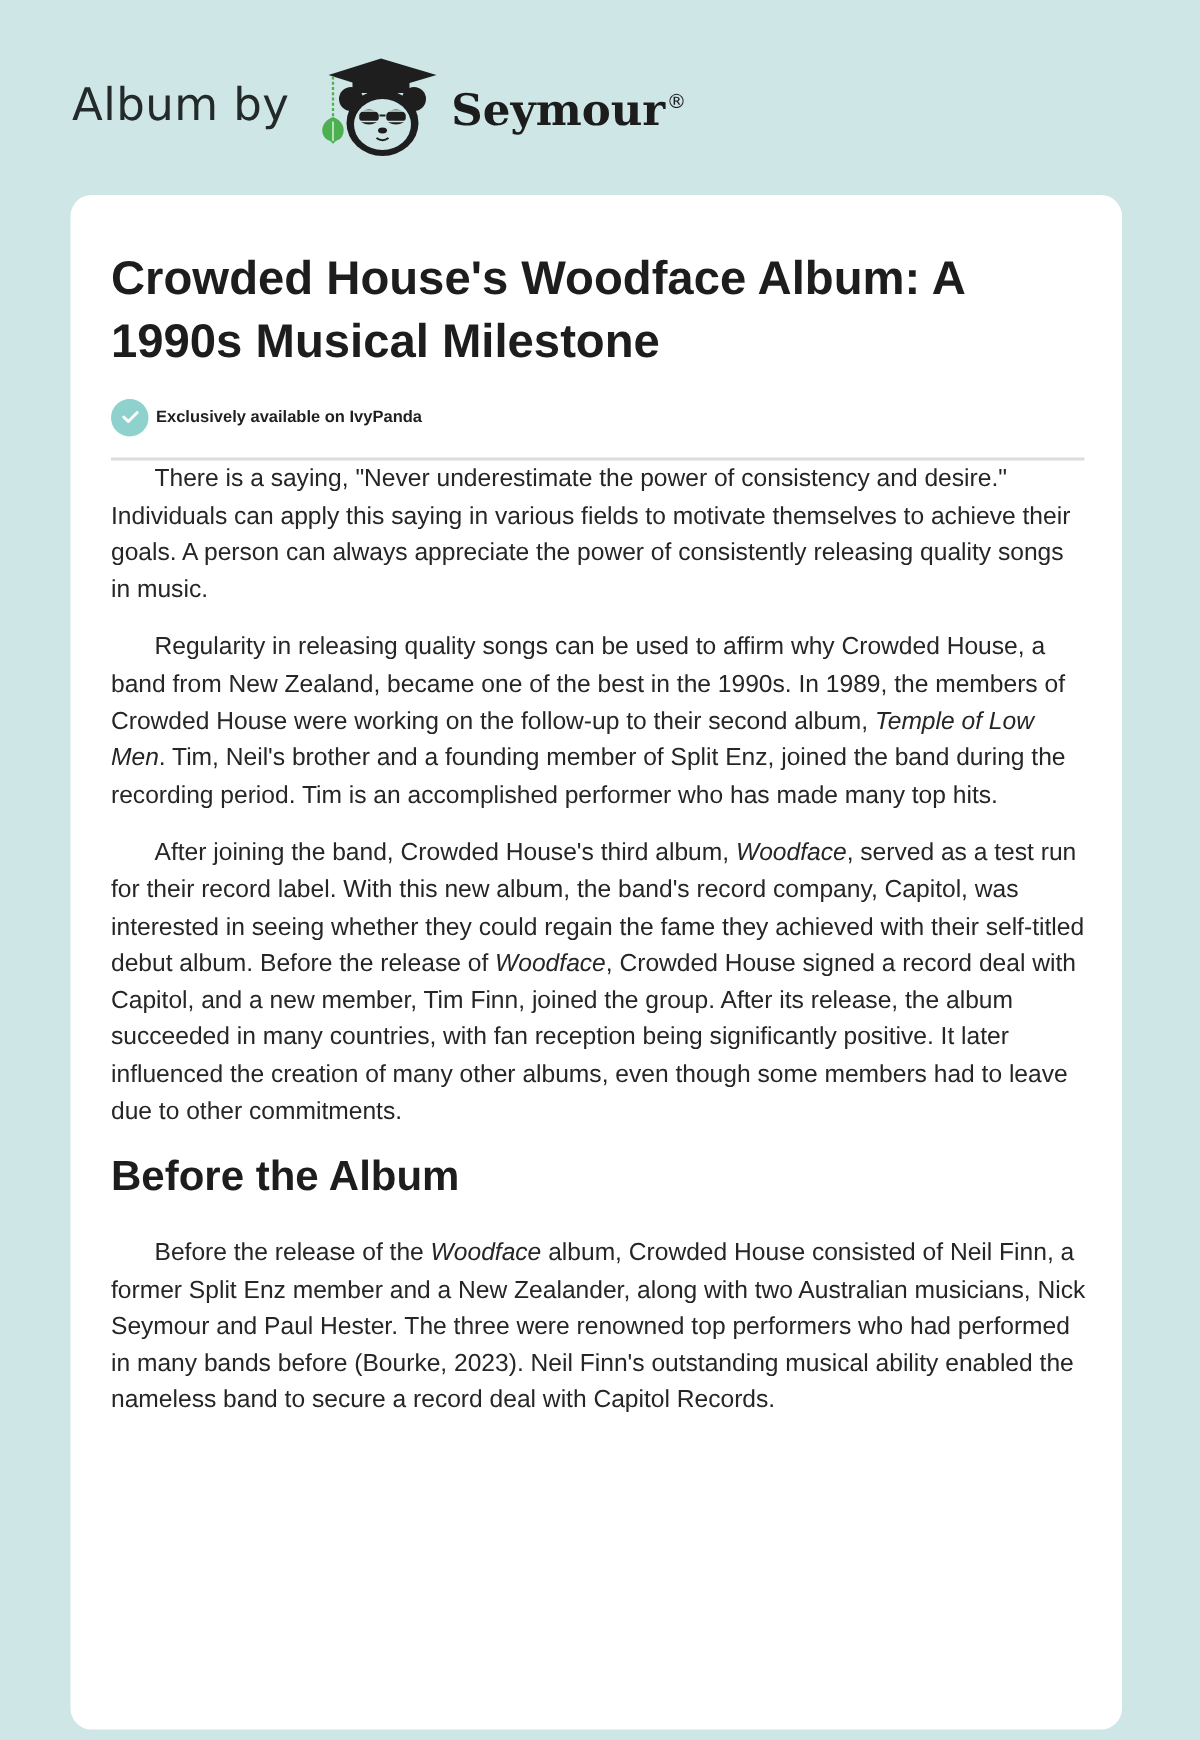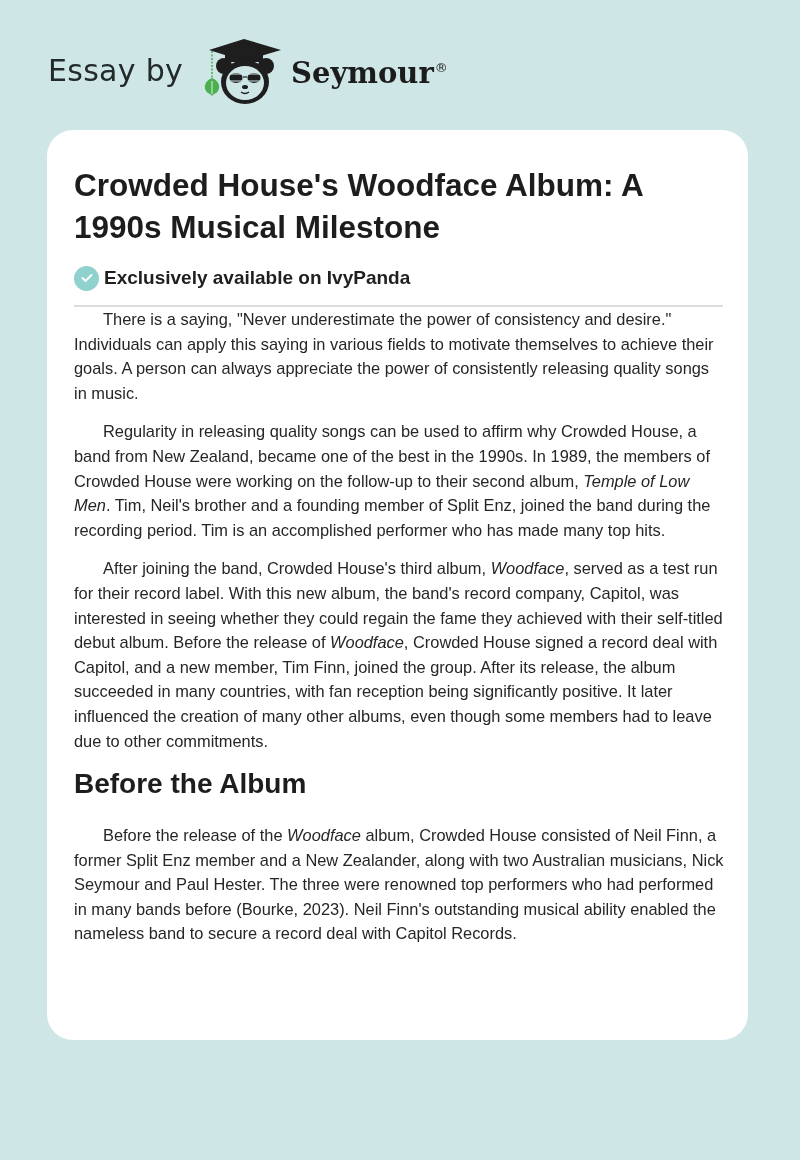--- a/index.html
+++ b/index.html
@@ -49,23 +49,23 @@
       font-size: 13px;
       vertical-align: super;
       font-weight: normal;
       margin-left: 1px;
     }
     .card {
       position: absolute;
       left: 47px;
       top: 130px;
       width: 701px;
-      height: 910px;
+      height: 1023px;
       background: #ffffff;
-      border-radius: 26px;
+      border-radius: 14px;
       box-sizing: border-box;
       padding: 34px 27px 0 27px;
     }
     .title {
       font-family: "Liberation Sans", sans-serif;
       font-weight: bold;
       font-size: 31.5px;
       line-height: 42px;
       margin: 0;
       color: #1d1d1d;
@@ -81,21 +81,21 @@
       width: 25px;
       height: 25px;
       border-radius: 50%;
       background: #8fd1cc;
       display: flex;
       align-items: center;
       justify-content: center;
       margin-right: 5px;
     }
     .badge-text {
-      font-size: 19px;
+      font-size: 11px;
       font-weight: bold;
       color: #1f1f1f;
     }
     .divider {
       height: 2px;
       background: #dcdcdc;
       margin-top: 14px;
       width: 649px;
     }
     .section-heading {
@@ -115,21 +115,21 @@
       width: 650px;
     }
     .para em {
       font-style: italic;
     }
   </style>
 </head>
 <body>
 
 <div class="brand">
-  <span class="brand-essay">Essay by</span>
+  <span class="brand-essay">Album by</span>
   <svg class="brand-logo" viewBox="0 0 90 72" xmlns="http://www.w3.org/2000/svg">
 
     <polygon points="10,14 45,3 82,14 45,25" fill="#1e1e1e"></polygon>
     <rect x="26" y="16" width="38" height="10" fill="#1e1e1e"></rect>
 
     <line x1="13" y1="15" x2="13" y2="44" stroke="#4caf50" stroke-width="1.5" stroke-dasharray="2,1.5"></line>
 
     <path d="M13,42 C7,44 4,50 7,55 C9,58 11,57 13,60 C15,57 17,58 19,55 C22,50 19,44 13,42 Z" fill="#4caf50"></path>
     <line x1="13" y1="45" x2="13" y2="58" stroke="#ffffff" stroke-width="0.8"></line>
 

